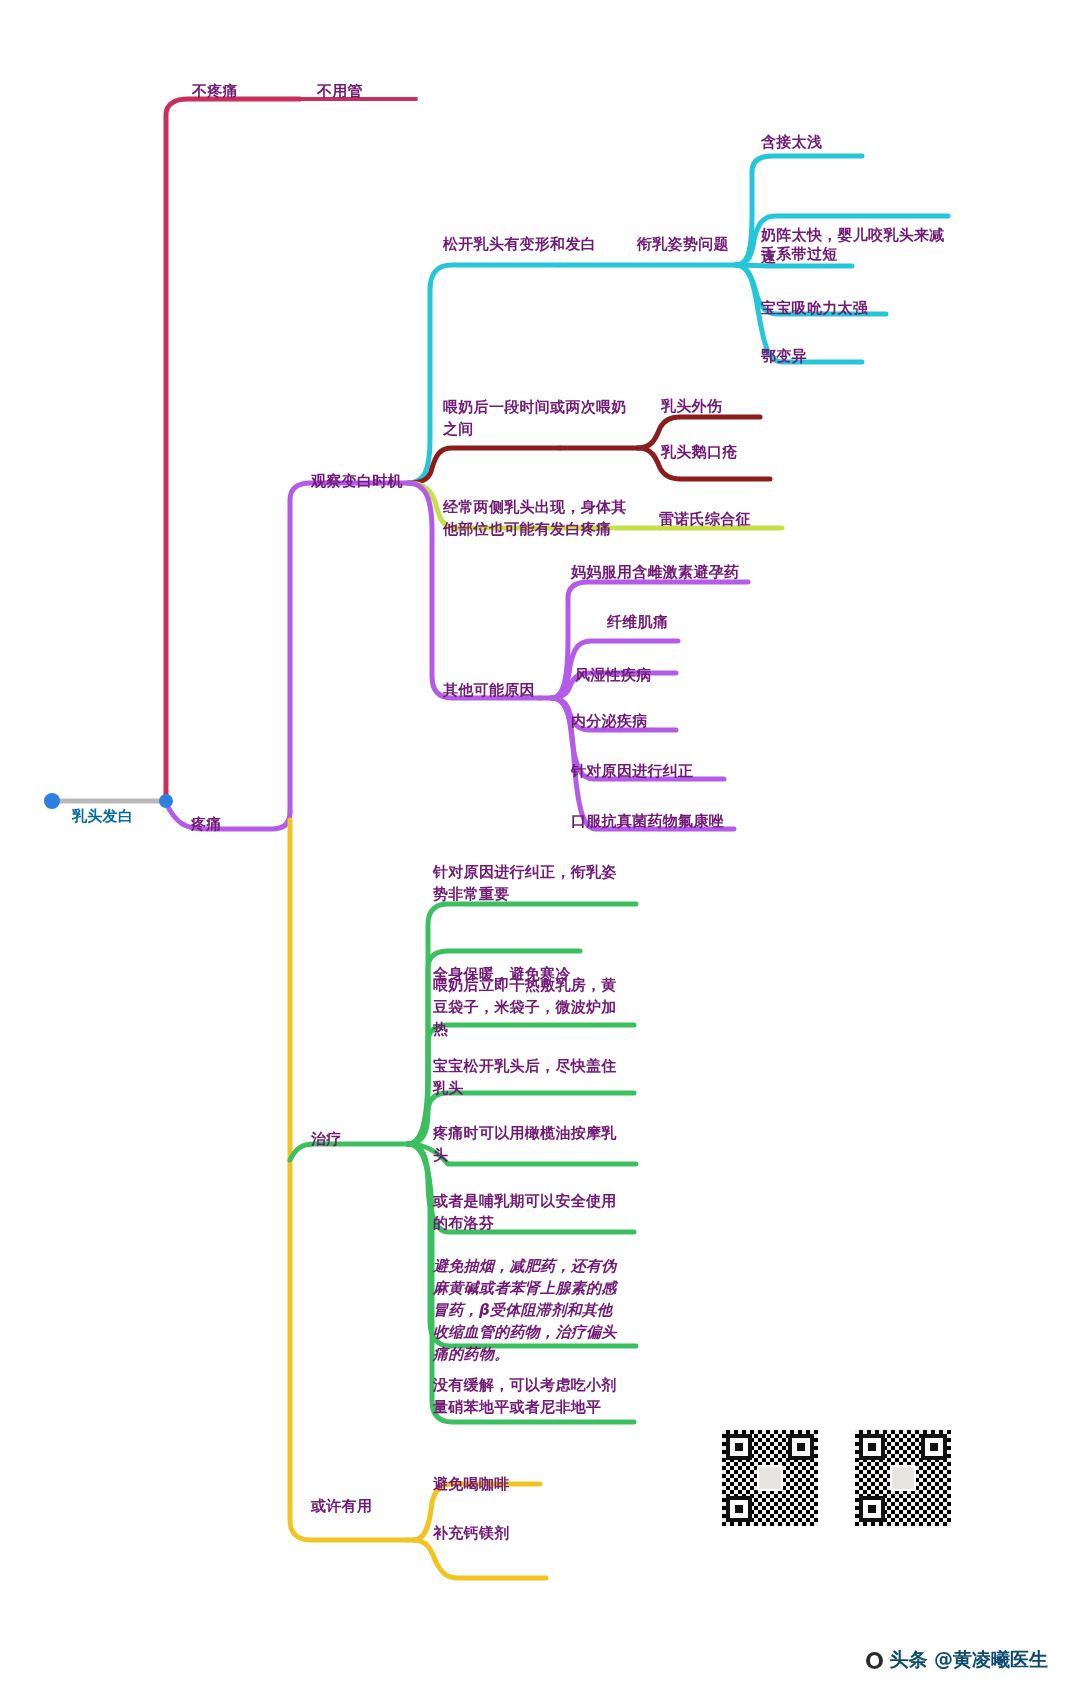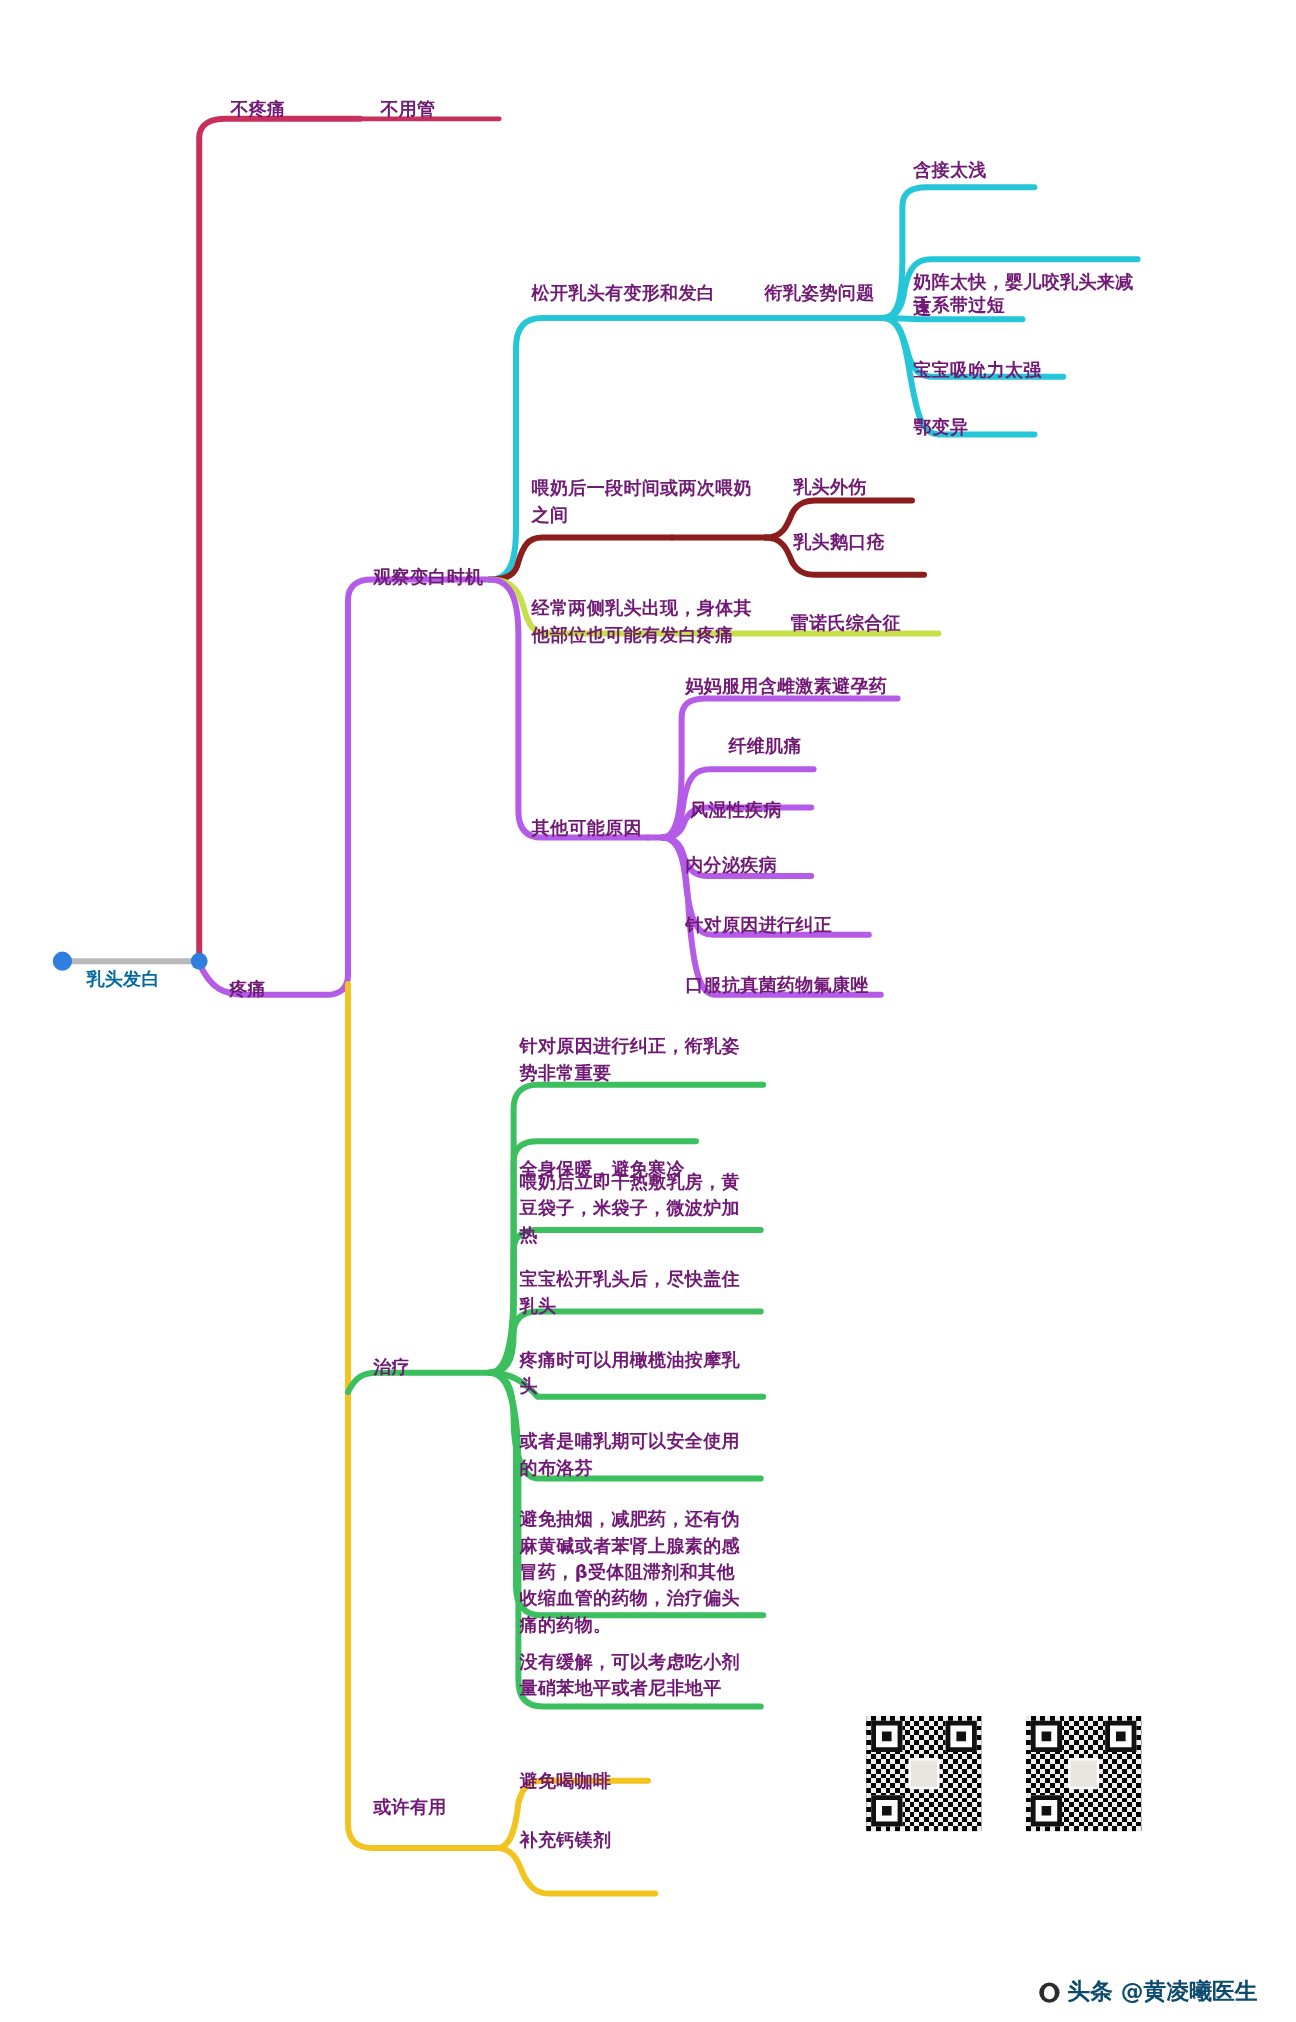--- a/index.html
+++ b/index.html
@@ -156,21 +156,21 @@
 <div class="lbl" style="left:433px;top:927px;margin-top:36px;">全身保暖，避免寒冷</div>
 <div class="lbl" style="left:433px;top:974px;width:200px;">喂奶后立即干热敷乳房，黄
 豆袋子，米袋子，微波炉加
 热</div>
 <div class="lbl" style="left:433px;top:1055px;width:200px;">宝宝松开乳头后，尽快盖住
 乳头</div>
 <div class="lbl" style="left:433px;top:1122px;width:200px;">疼痛时可以用橄榄油按摩乳
 头</div>
 <div class="lbl" style="left:433px;top:1190px;width:200px;">或者是哺乳期可以安全使用
 的布洛芬</div>
-<div class="lbl" style="left:433px;top:1255px;width:202px;">避免抽烟，减肥药，还有伪
+<div class="lbl" style="left:433px;top:1255px;width:202px;font-style:italic;">避免抽烟，减肥药，还有伪
 麻黄碱或者苯肾上腺素的感
 冒药，β受体阻滞剂和其他
 收缩血管的药物，治疗偏头
 痛的药物。</div>
 <div class="lbl" style="left:433px;top:1374px;width:200px;">没有缓解，可以考虑吃小剂
 量硝苯地平或者尼非地平</div>
 
 <div class="lbl" style="left:311px;top:1495px;">或许有用</div>
 <div class="lbl" style="left:433px;top:1473px;">避免喝咖啡</div>
 <div class="lbl" style="left:433px;top:1522px;">补充钙镁剂</div>

